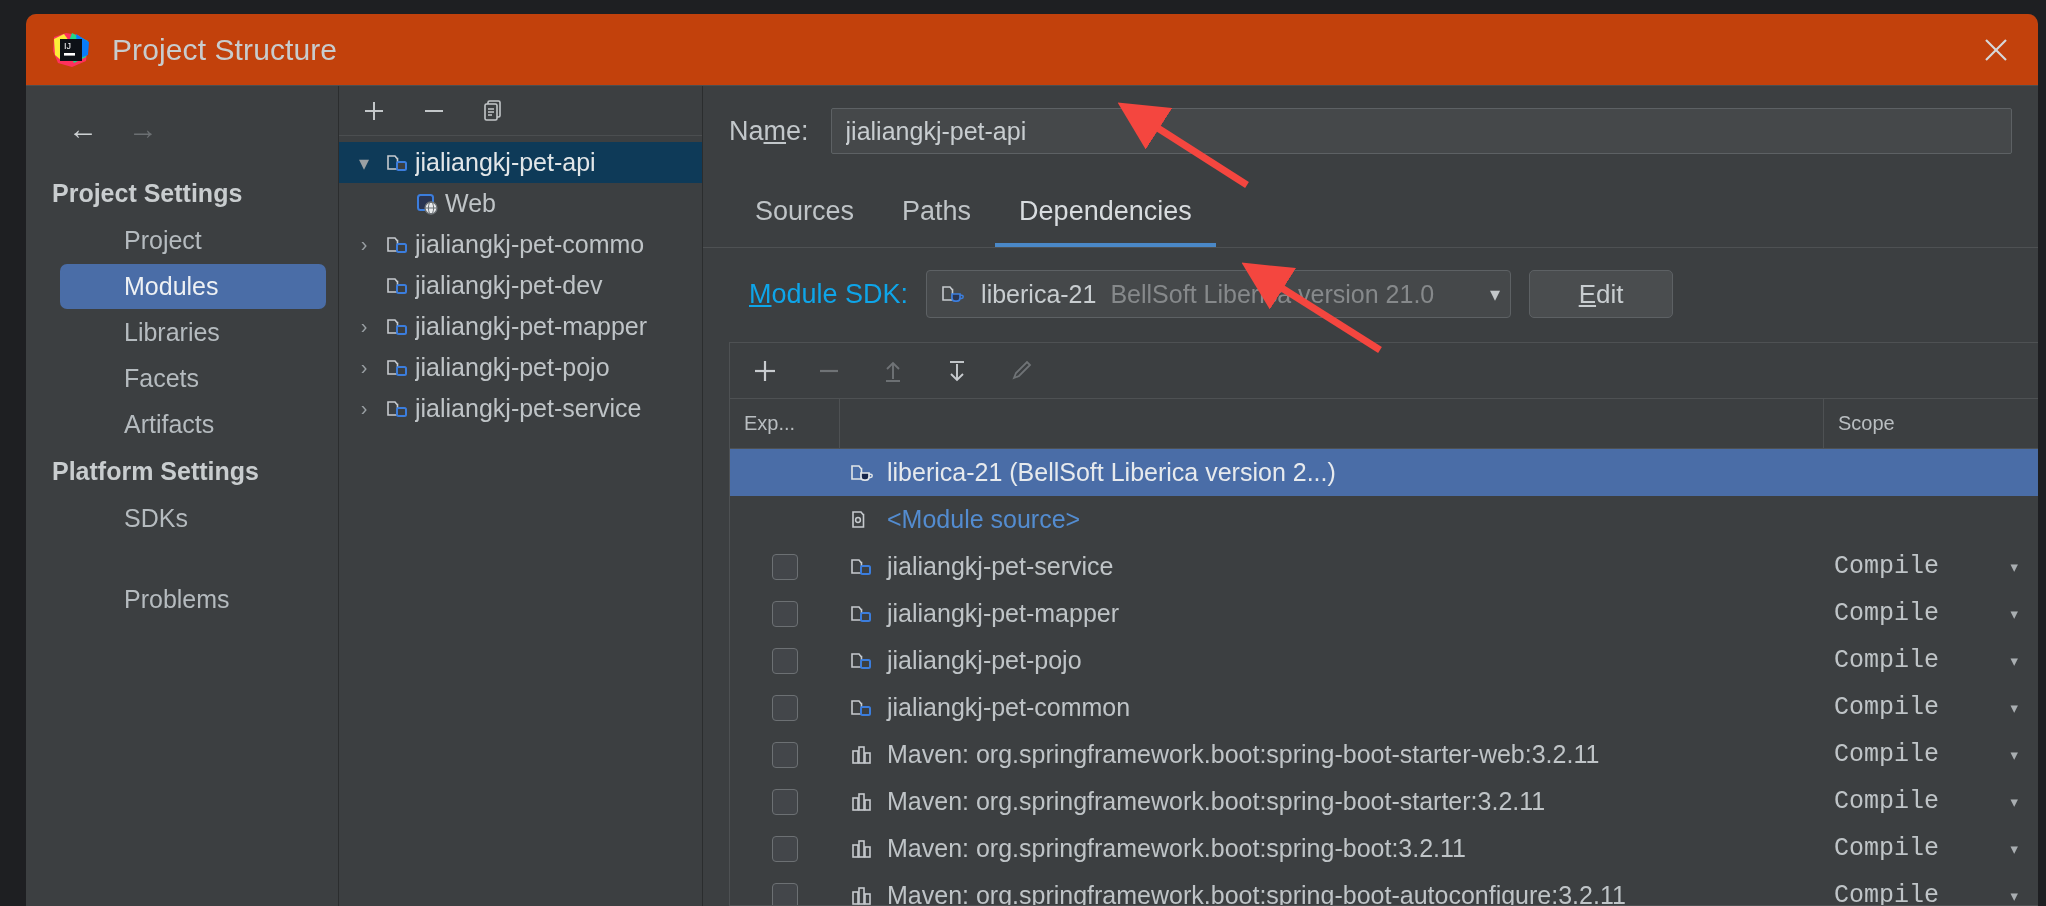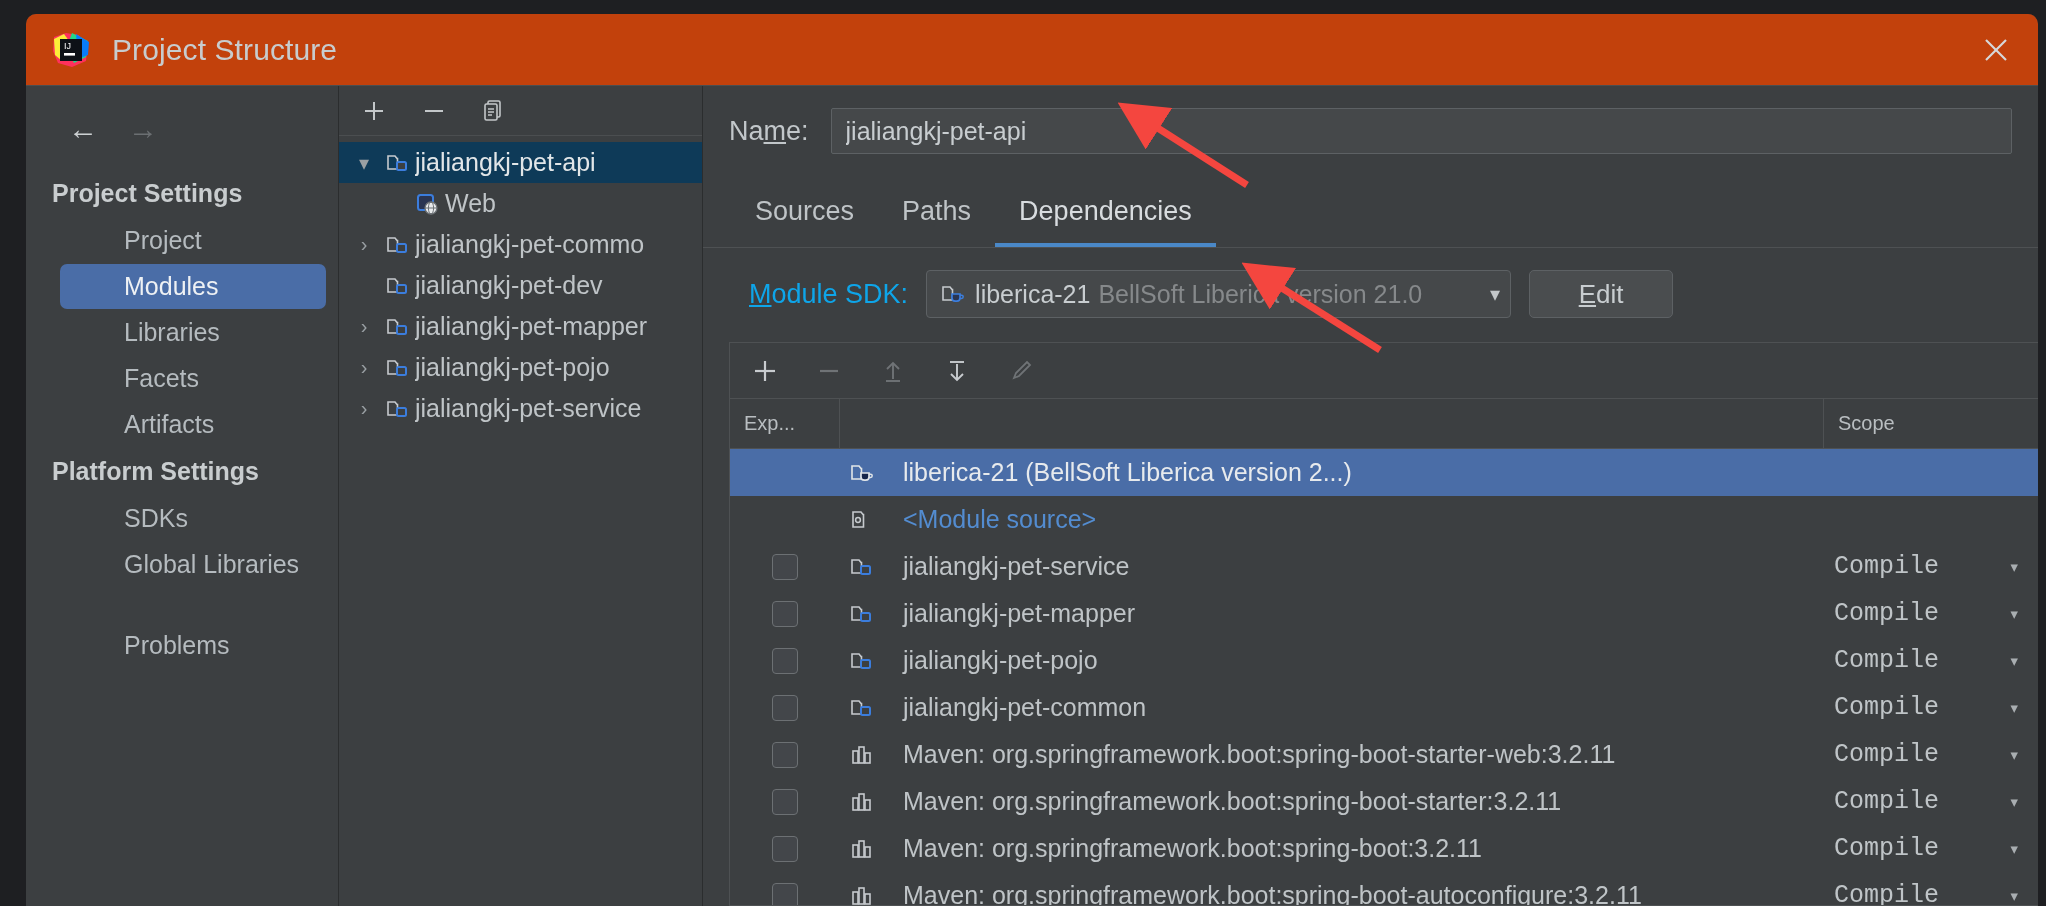--- a/index.html
+++ b/index.html
@@ -156,21 +156,21 @@
   .sdk-label u { text-decoration: underline; }
   .sdk-combo {
     flex: 1 1 auto;
     max-width: 585px;
     height: 48px;
     background: #45484a;
     border: 1px solid #5d6164;
     border-radius: 4px;
     display: flex; align-items: center;
     padding: 0 10px 0 12px;
-    gap: 8px;
+    gap: 14px;
     cursor: pointer;
     overflow: hidden;
   }
   .sdk-name { font-size: 25px; color: #c8cdd0; white-space: nowrap; }
   .sdk-desc { font-size: 25px; color: #86898b; white-space: nowrap; overflow: hidden; flex: 1 1 auto; }
   .sdk-caret { color: #c3c7c9; font-size: 20px; margin-left: auto; padding-left: 6px;}
   .edit-btn {
     height: 48px;
     min-width: 144px;
     background: #4a4d4f;
@@ -222,21 +222,21 @@
     cursor: pointer;
   }
   .dep-row.selected { background: #4a6da7; color: #e7eaed; }
   .cell-cb { width: 110px; flex: 0 0 110px; display: flex; align-items: center; justify-content: center; }
   .cbox {
     width: 26px; height: 26px;
     border: 1px solid #6c7073;
     border-radius: 4px;
     background: #43464a;
   }
-  .cell-name { flex: 1 1 auto; display: flex; align-items: center; gap: 27px; overflow: hidden; padding-left: 8px; text-align: right; }
+  .cell-name { flex: 1 1 auto; display: flex; align-items: center; gap: 11px; overflow: hidden; padding-left: 8px; text-align: right; }
   .cell-name.blue { color: #538cd0; }
   .cell-scope {
     width: 214px; flex: 0 0 214px;
     display: flex; align-items: center; justify-content: space-between;
     padding: 0 18px 0 10px;
     color: #bfc4c7;
     font-family: Liberation Mono, monospace;
   }
   .scope-caret { color: #a9aeb1; font-size: 19px; }
   .ic { width: 28px; height: 28px; flex: 0 0 28px; display:flex; align-items:center; justify-content:center; }
@@ -280,21 +280,20 @@
 
       <div class="side-group">Project Settings</div>
       <div class="side-item">Project</div>
       <div class="side-item selected">Modules</div>
       <div class="side-item">Libraries</div>
       <div class="side-item">Facets</div>
       <div class="side-item">Artifacts</div>
 
       <div class="side-group">Platform Settings</div>
       <div class="side-item">SDKs</div>
-      <div class="side-item">Global Libraries</div>
 
       <div class="side-item spaced">Problems</div>
     </div>
 
     <div class="tree-panel">
       <div class="tree-toolbar">
         <span class="tb-icon">
           <svg width="26" height="26" viewBox="0 0 26 26">
             <line x1="13" y1="4" x2="13" y2="22" stroke="#c3c7c9" stroke-width="2"></line>
             <line x1="4" y1="13" x2="22" y2="13" stroke="#c3c7c9" stroke-width="2"></line>

